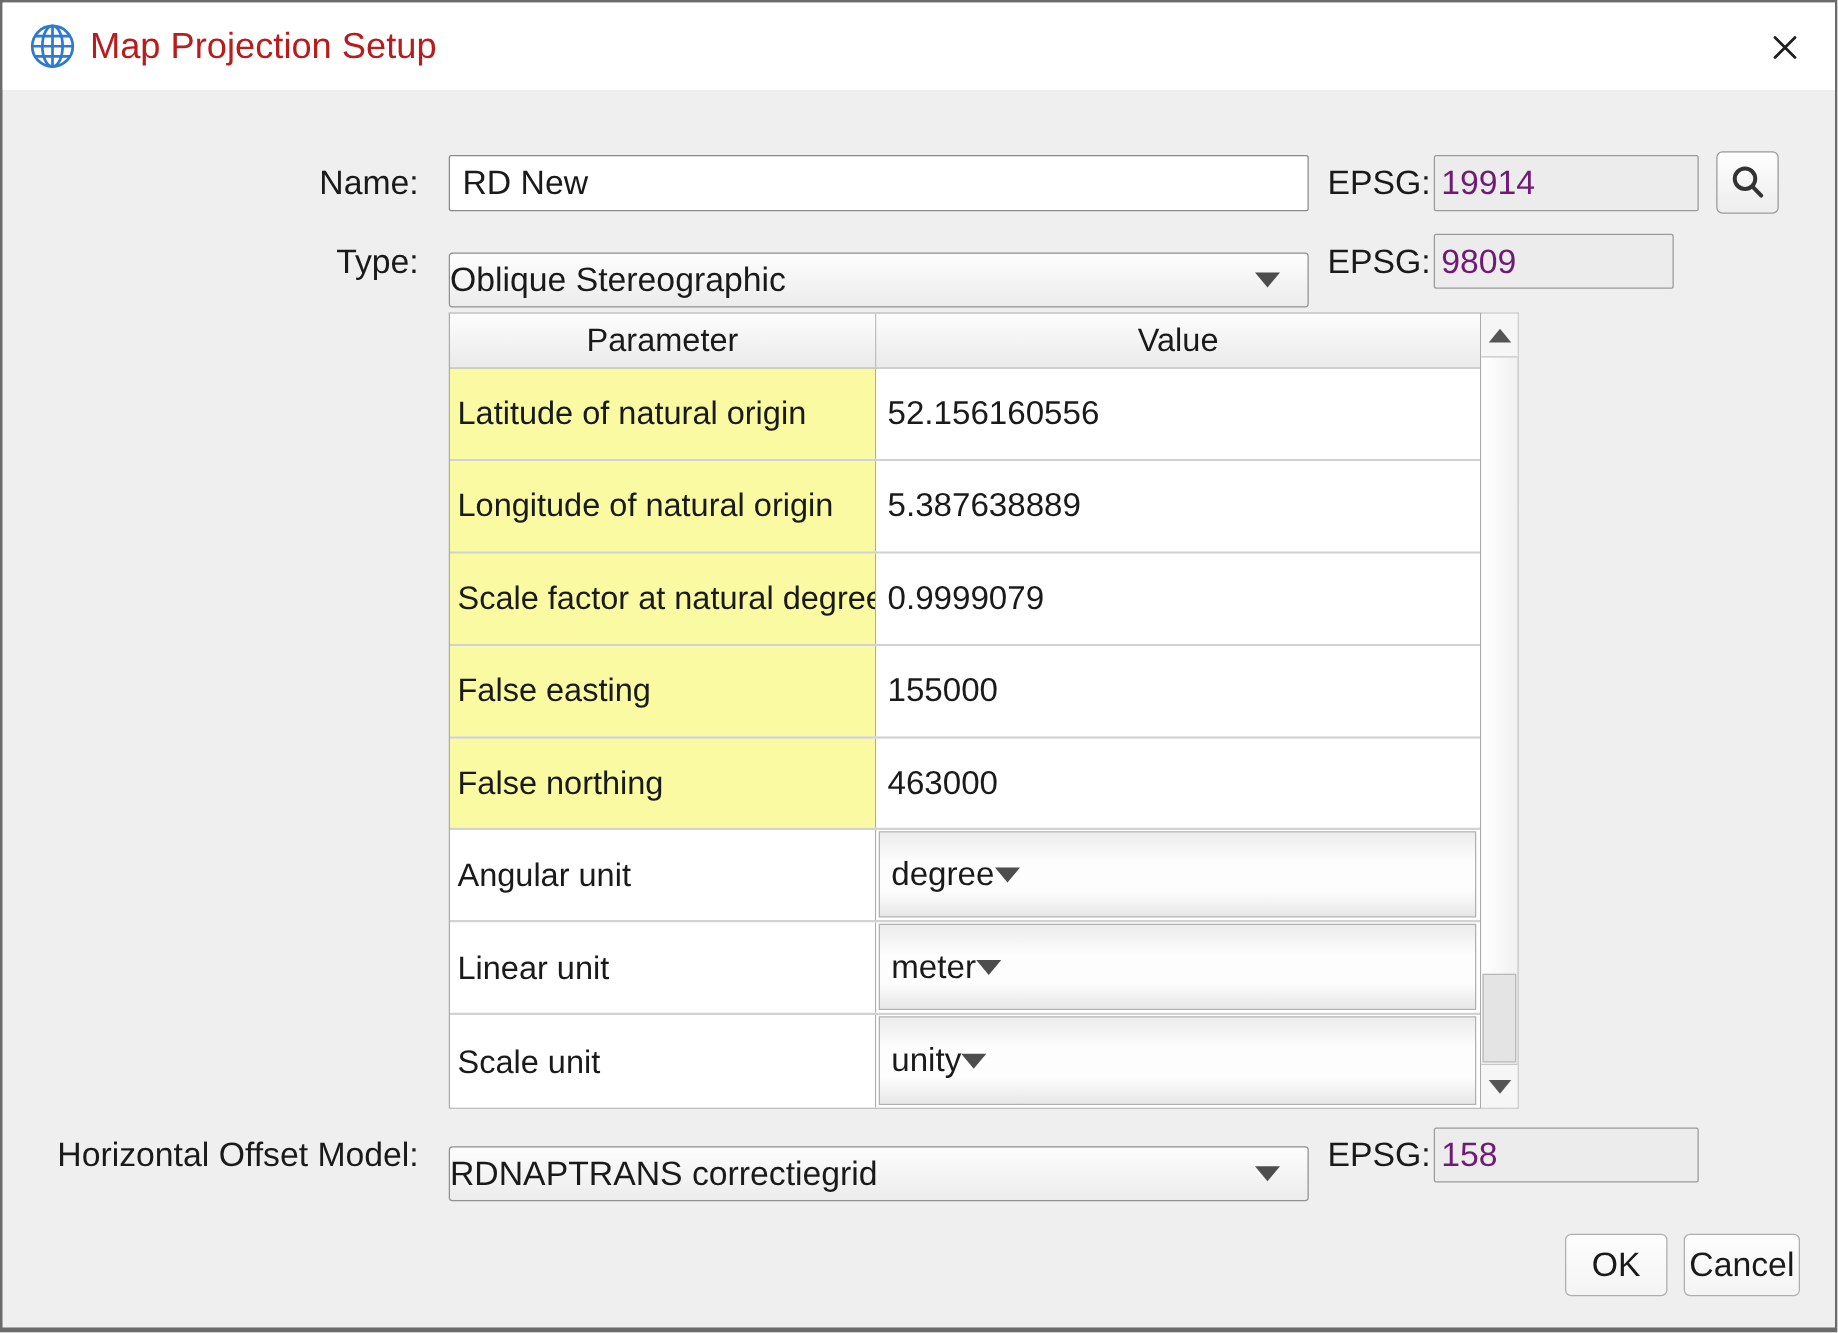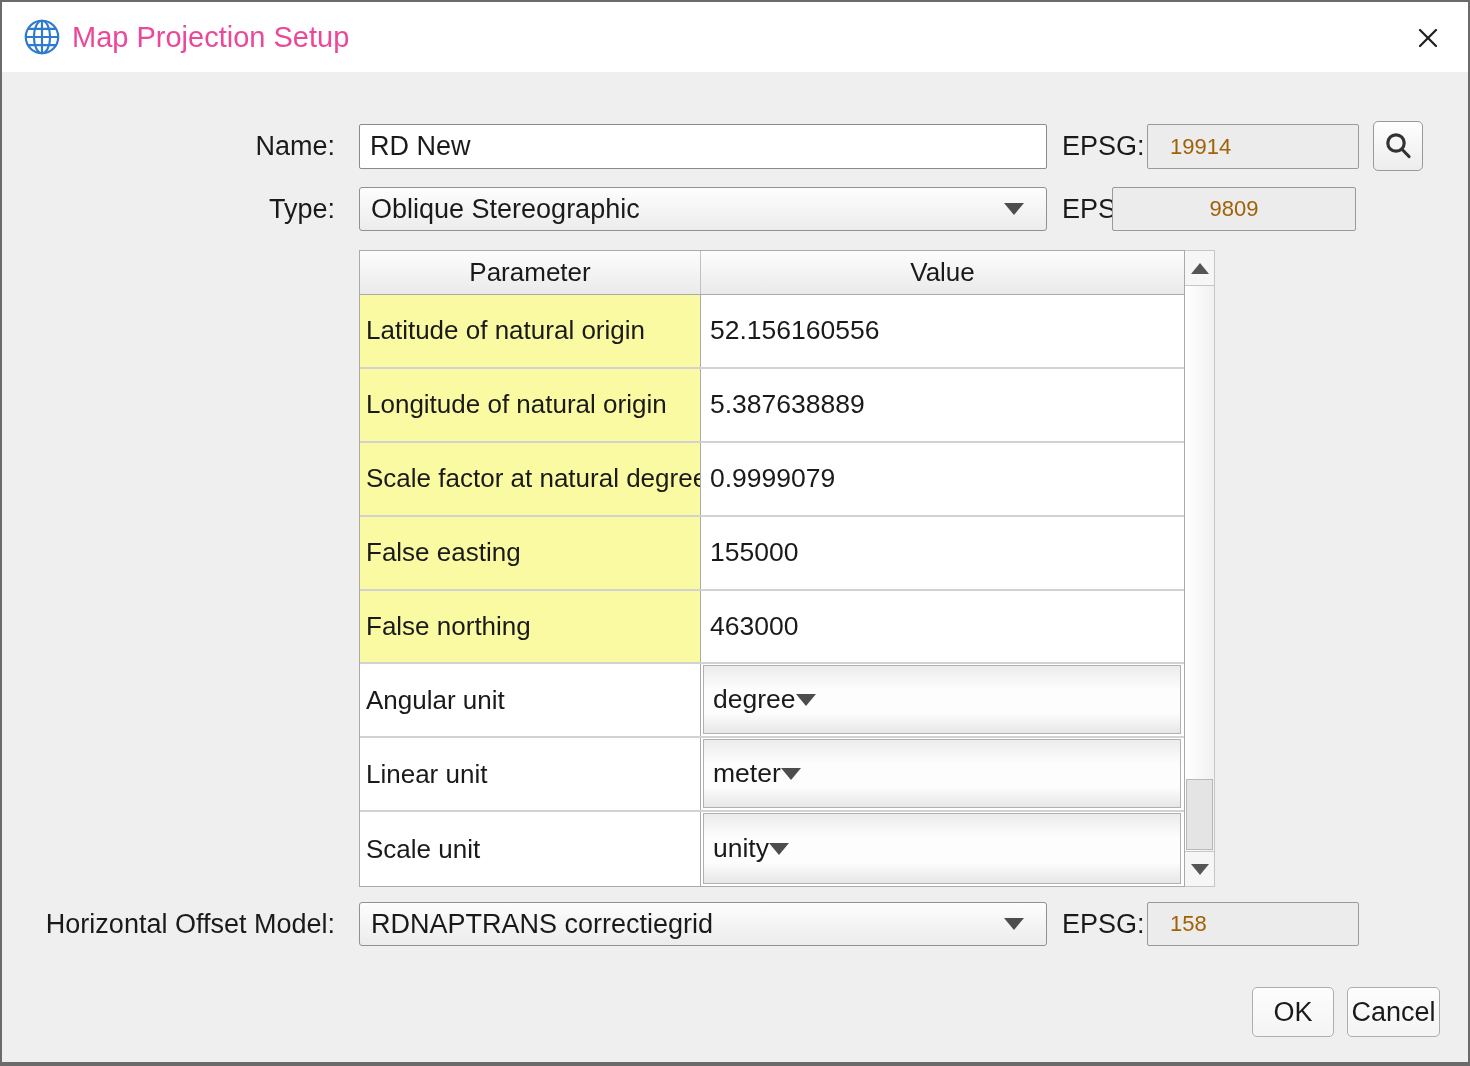--- a/index.html
+++ b/index.html
@@ -8,46 +8,47 @@
     position:relative; width:1470px; height:1066px;
     border:2px solid #6b6b6b; border-bottom-width:4px;
     background:#efefef; overflow:hidden; color:#1a1a1a;
   }
   
   .titlebar {
     position:absolute; left:0; top:0; right:0; height:70px;
     background:#ffffff; display:flex; align-items:center;
   }
   .titlebar .globe { margin-left:19px; width:42px; height:42px; flex:none; }
-  .titlebar .title { margin-left:9px; font-size:29px; color:#ec4899; }
+  .titlebar .title { margin-left:9px; font-size:29px; color:#b91c1c; }
   .close-btn {
     position:absolute; right:20px; top:16px; width:40px; height:40px;
     display:flex; align-items:center; justify-content:center; cursor:pointer;
   }
   
   .lbl {
     position:absolute; height:45px; display:flex; align-items:center;
     font-size:27px; color:#1a1a1a;
   }
   .lbl.right { justify-content:flex-end; }
   .txt-input {
     position:absolute; border:1px solid #8a8a8a; background:#fff;
     font-family:"Liberation Sans", sans-serif; font-size:27px; color:#1a1a1a;
     padding:0 10px; border-radius:2px; outline:none;
   }
   .epsg-input {
     position:absolute; border:1px solid #9a9a9a; background:#ececec;
-    font-family:"Liberation Sans", sans-serif; font-size:22px; color:#a16207;
-    padding:0 22px; border-radius:2px; outline:none;
+    font-family:"Liberation Sans", sans-serif; font-size:27px; color:#701a75;
+    padding:0 5px; border-radius:2px; outline:none;
   }
   .dropdown {
     position:absolute; border:1px solid #919191; border-radius:3px;
     background:linear-gradient(#fdfdfd, #ececec);
-    display:flex; align-items:center; font-size:27px; padding-left:11px;
+    display:flex; align-items:center; font-size:27px; 
     cursor:default;
+    margin-top:15px;
   }
   .dropdown .dd-text { flex:1; }
   .arrow-down {
     width:0; height:0; flex:none;
     border-left:10px solid transparent; border-right:10px solid transparent;
     border-top:12px solid #4d4d4d; margin-right:22px;
   }
   .icon-btn {
     position:absolute; border:1px solid #9a9a9a; border-radius:5px;
     background:linear-gradient(#fefefe,#ededed);
@@ -166,21 +167,21 @@
       </g>
     </svg>
   </div>
 
   <div class="lbl right" style="left:0; top:185px; width:333px;">Type:</div>
   <div class="dropdown" style="left:357px; top:185px; width:688px; height:44px;">
     <span class="dd-text">Oblique Stereographic</span>
     <span class="arrow-down"></span>
   </div>
   <div class="lbl" style="left:1060px; top:185px;">EPSG:</div>
-  <input class="epsg-input" style="left: 1110px; top: 185px; width: 244px; height: 44px; text-align: center;" readonly="" value="9809">
+  <input class="epsg-input" style="left: 1145px; top: 185px; width: 192px; height: 44px;" readonly="" value="9809">
 
   <div class="ptable">
     <div class="ptable-content">
       <div class="thead">
         <div class="hcell param">Parameter</div>
         <div class="hcell value">Value</div>
       </div>
       <div id="tbody" style="flex:1; display:flex; flex-direction:column;">
           <div class="trow">
             <div class="pcell hl">Latitude of natural origin</div>

